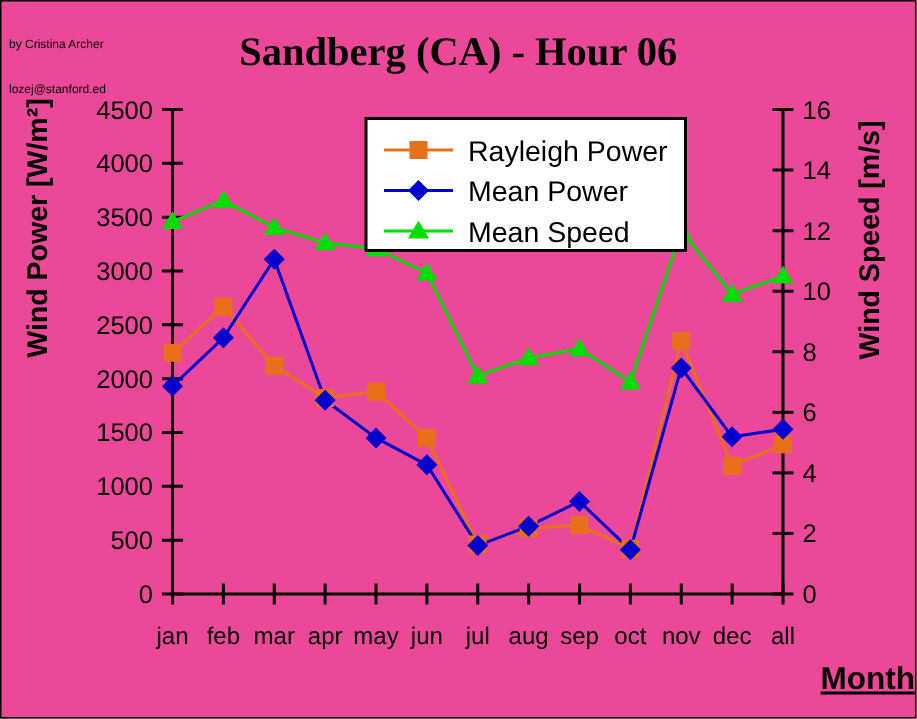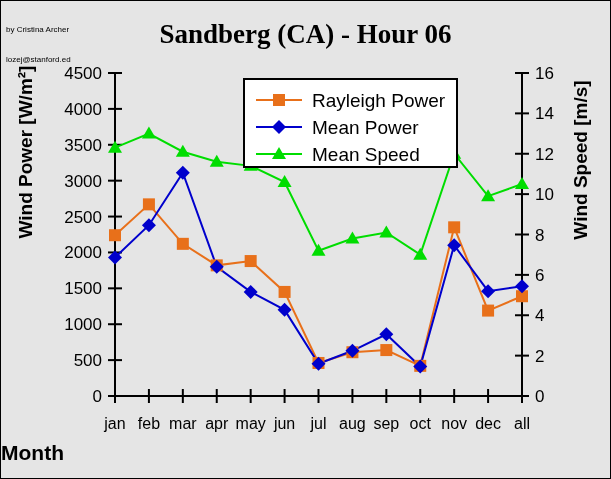--- a/index.html
+++ b/index.html
@@ -8,21 +8,21 @@
   }
   body {
     width: 611px; height: 479px;
     font-family: "Liberation Sans", sans-serif;
     overflow: hidden;
   }
   #figure {
     position: relative;
     width: 609px; height: 477px;
     border: 1px solid #000000;
-    background: #e5e5e5;
+    background: #ec4899;
     box-sizing: content-box;
   }
   #credit {
     position: absolute;
     left: 5px; top: 4px;
     font-size: 8px;
     line-height: 10px;
     color: #000000;
     white-space: pre;
   }
@@ -55,24 +55,25 @@
     text-align: center;
     font-size: 19px;
     font-weight: bold;
     transform: rotate(-90deg);
     transform-origin: center center;
     color: #000000;
   }
   #xlabel {
     position: absolute;
     left: 0; right: 0; top: 440px;
-    text-align: left;
+    text-align: right;
     font-size: 21px;
     font-weight: bold;
     color: #000000;
+    text-decoration: underline;
   }
   #plotsvg {
     position: absolute;
     left: 0; top: 0;
   }
   .tick-text { font-family: "Liberation Sans", sans-serif; font-size: 17px; fill: #000; }
   .xtick-text { font-family: "Liberation Sans", sans-serif; font-size: 16px; fill: #000; }
   .legend-text { font-family: "Liberation Sans", sans-serif; font-size: 19px; fill: #000; }
 </style>
 </head>

